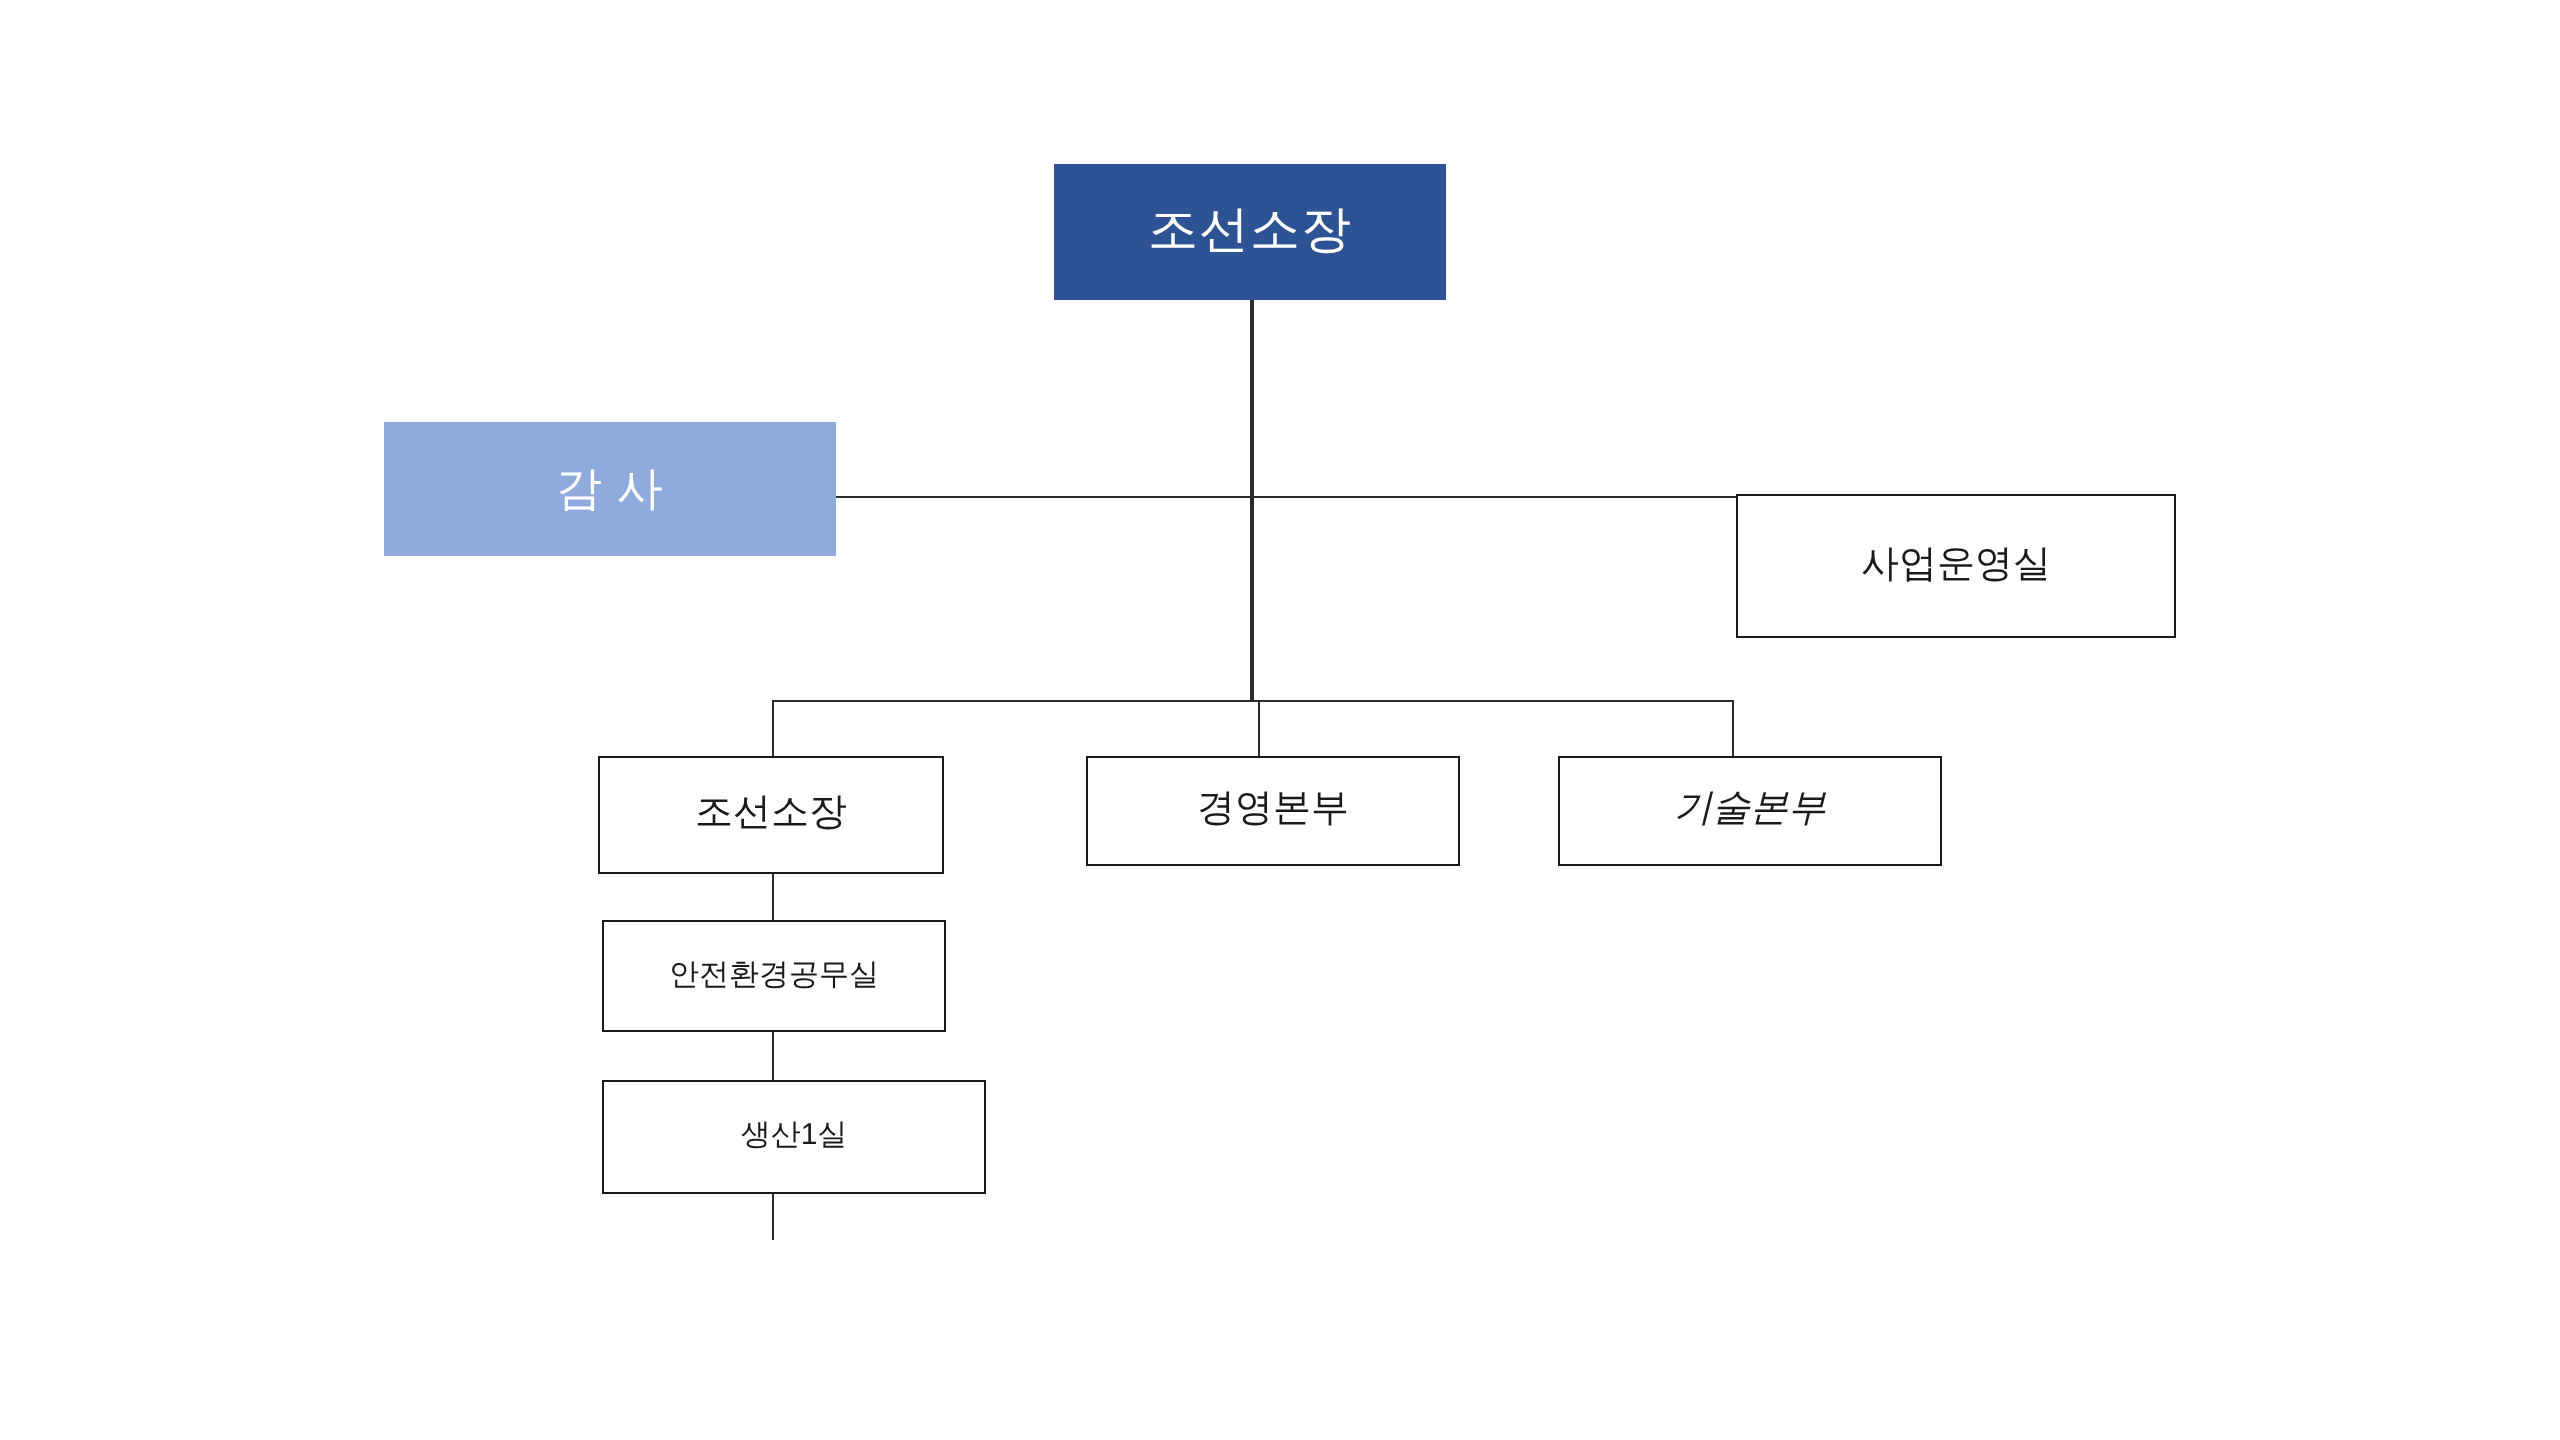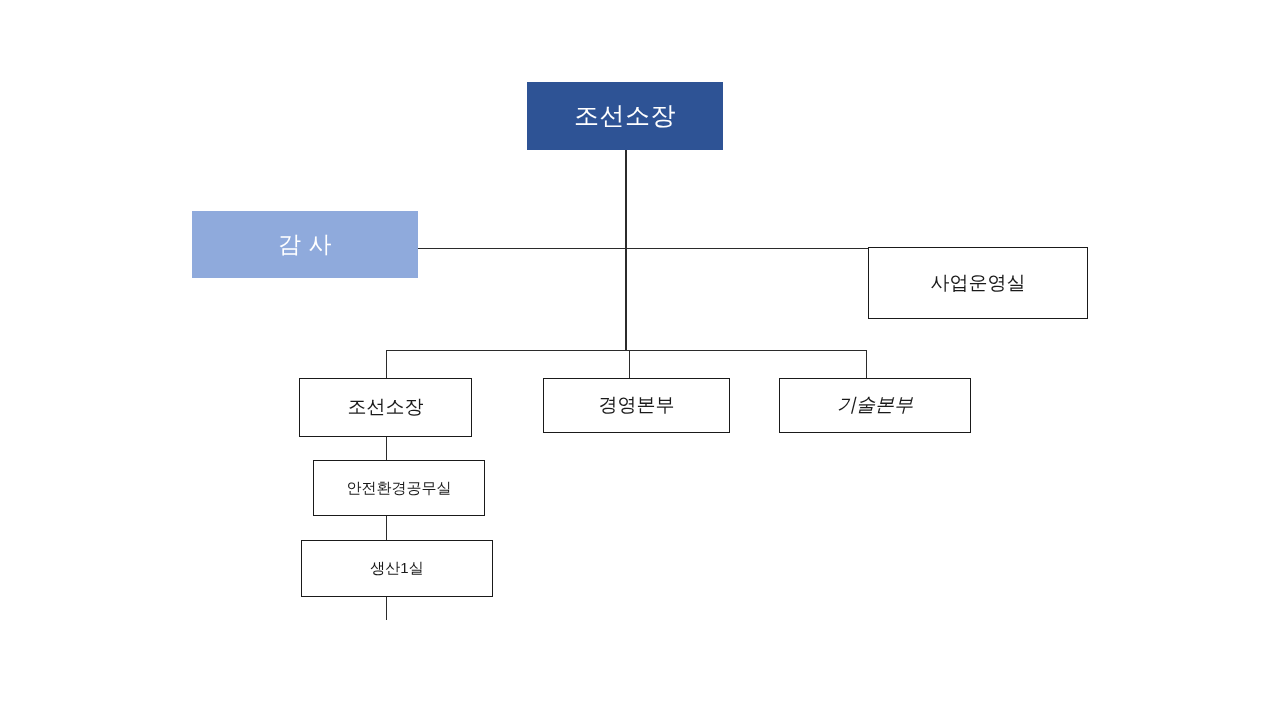--- a/index.html
+++ b/index.html
@@ -108,21 +108,21 @@
   </div>
 
   <div class="node node-plain" style="left:543px; top:378px; width:187px; height:55px;">
     <span class="node-label">경영본부</span>
   </div>
 
   <div class="node node-plain" style="left:779px; top:378px; width:192px; height:55px;font-style:italic;">
     <span class="node-label">기술본부</span>
   </div>
 
-  <div class="node node-plain node-small" style="left:313px; top:460px; width:172px; height:56px;">
+  <div class="node node-plain node-small" style="left:301px; top:460px; width:172px; height:56px;">
     <span class="node-label">안전환경공무실</span>
   </div>
 
   <div class="node node-plain node-small" style="left:301px; top:540px; width:192px; height:57px;">
     <span class="node-label">생산1실</span>
   </div>
 
 
 </div>
 

